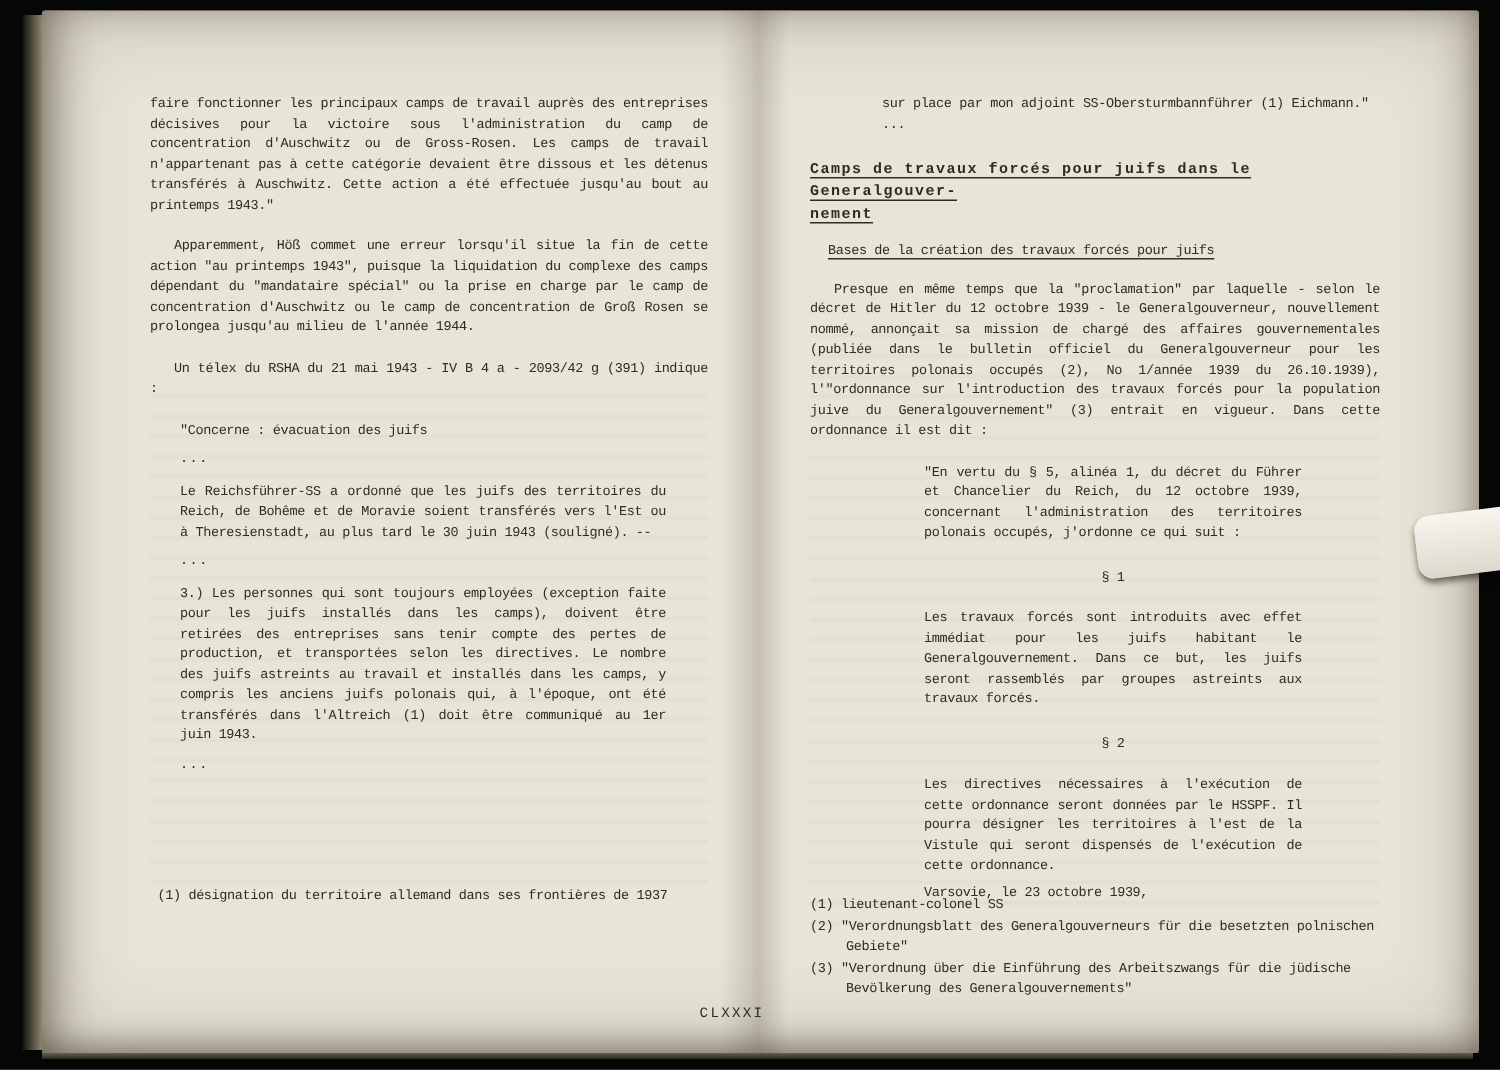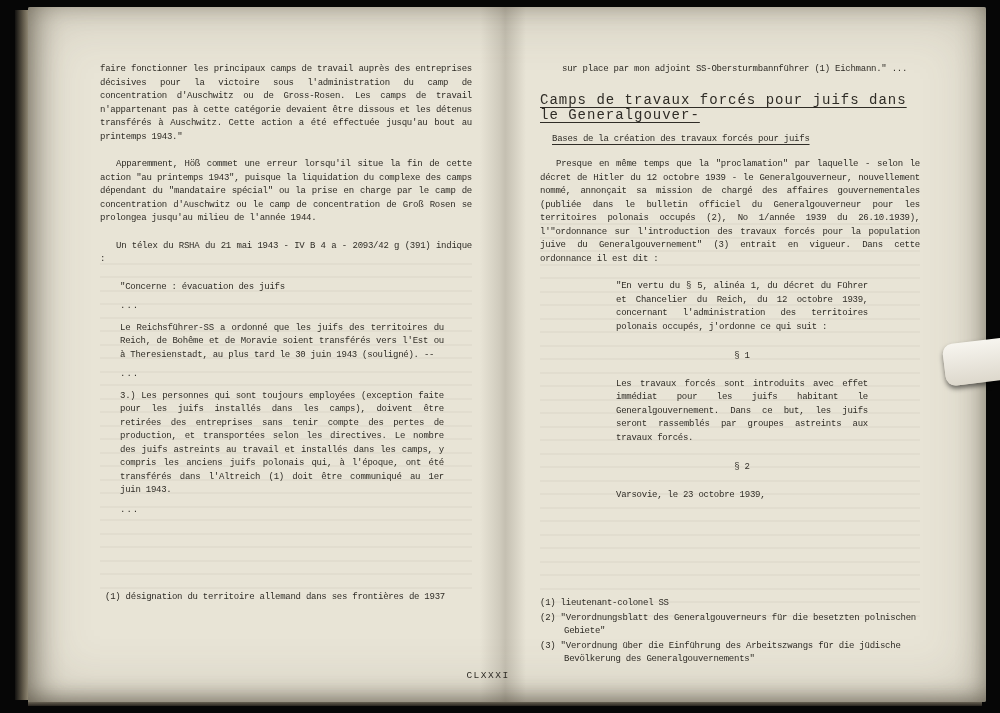--- a/index.html
+++ b/index.html
@@ -38,22 +38,22 @@
   .page-left  { left: 72px;  width: 372px; height: 616px; }
   .page-right { left: 512px; width: 380px; height: 616px; }
 
   .para { margin: 0 0 14px 0; text-align: justify; }
   .indent { text-indent: 16px; }
 
   .quote-l { margin: 0 28px 0 20px; }
   .quote-l .q { margin: 0 0 6px 0; text-align: justify; }
   .dots { margin: 0 0 8px 0; letter-spacing: 1px; }
 
-  .opening { margin: 0 0 16px 22px; text-align: left; }
-  .heading { margin: 0 0 10px 0; font-weight: normal; font-size: 14px; }
+  .opening { margin: 0 0 16px 48px; text-align: left; }
+  .heading { margin: 0 0 10px 0; font-weight: bold; font-size: 10px; }
   .heading .hline {
     display: block; text-decoration: underline; text-underline-offset: 2.5px;
     letter-spacing: 1px; line-height: 15px;
   }
   .subheading {
     display: inline-block; margin: 0 0 12px 12px;
     text-decoration: underline; text-underline-offset: 2.5px;
   }
   .quote-r { margin: 2px 0 0 76px; width: 252px; }
   .quote-r .q { margin: 0 0 4px 0; text-align: justify; }
@@ -121,33 +121,35 @@
       </div>
     </div>
 
     <div class="page page-right">
       <div class="bleed bleed-right"></div>
 
       <p class="para opening">sur place par mon adjoint SS-Obersturmbannführer (1) Eichmann." ...</p>
 
       <h2 class="heading">
         <span class="hline">Camps de travaux forcés pour juifs dans le Generalgouver-</span>
+        <span class="hline">nement</span>
       </h2>
 
       <div>
         <span class="subheading">Bases de la création des travaux forcés pour juifs</span>
       </div>
 
       <p class="para indent">Presque en même temps que la "proclamation" par laquelle - selon le décret de Hitler du 12 octobre 1939 - le Generalgouverneur, nouvellement nommé, annonçait sa mission de chargé des affaires gouvernementales (publiée dans le bulletin officiel du Generalgouverneur pour les territoires polonais occupés (2), No 1/année 1939 du 26.10.1939), l'"ordonnance sur l'introduction des travaux forcés pour la population juive du Generalgouvernement" (3) entrait en vigueur. Dans cette ordonnance il est dit :</p>
 
       <div class="quote-r">
         <p class="q">"En vertu du § 5, alinéa 1, du décret du Führer et Chancelier du Reich, du 12 octobre 1939, concernant l'administration des territoires polonais occupés, j'ordonne ce qui suit :</p>
         <p class="sec-label">§ 1</p>
         <p class="q">Les travaux forcés sont introduits avec effet immédiat pour les juifs habitant le Generalgouvernement. Dans ce but, les juifs seront rassemblés par groupes astreints aux travaux forcés.</p>
         <p class="sec-label">§ 2</p>
+        <p class="q">Les directives nécessaires à l'exécution de cette ordonnance seront données par le HSSPF. Il pourra désigner les territoires à l'est de la Vistule qui seront dispensés de l'exécution de cette ordonnance.</p>
         <p class="q date-line">Varsovie, le 23 octobre 1939,</p>
       </div>
 
 
       <div class="footnotes-right">
         <p class="fn">(1) lieutenant-colonel SS</p>
         <p class="fn">(2) "Verordnungsblatt des Generalgouverneurs für die besetzten polnischen Gebiete"</p>
         <p class="fn">(3) "Verordnung über die Einführung des Arbeitszwangs für die jüdische Bevölkerung des Generalgouvernements"</p>
       </div>
     </div>

